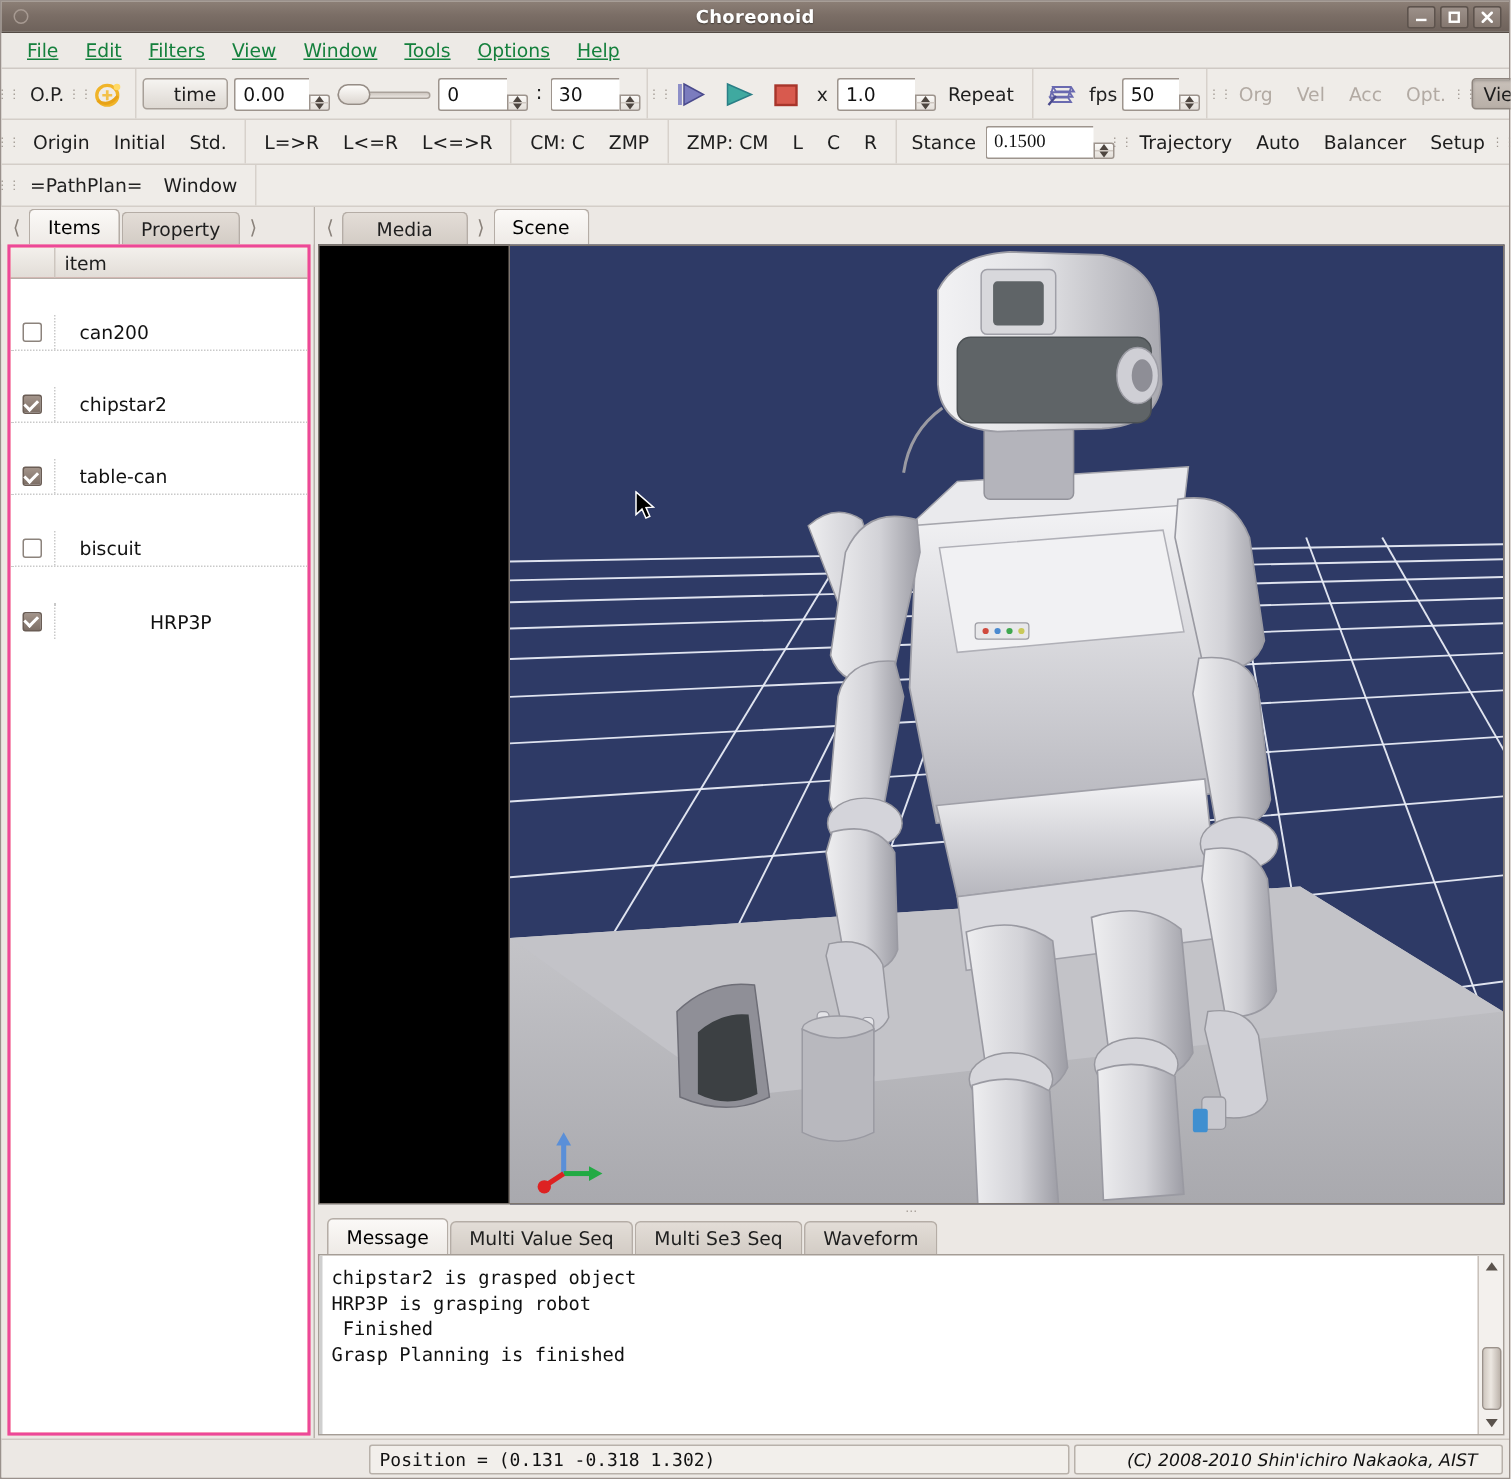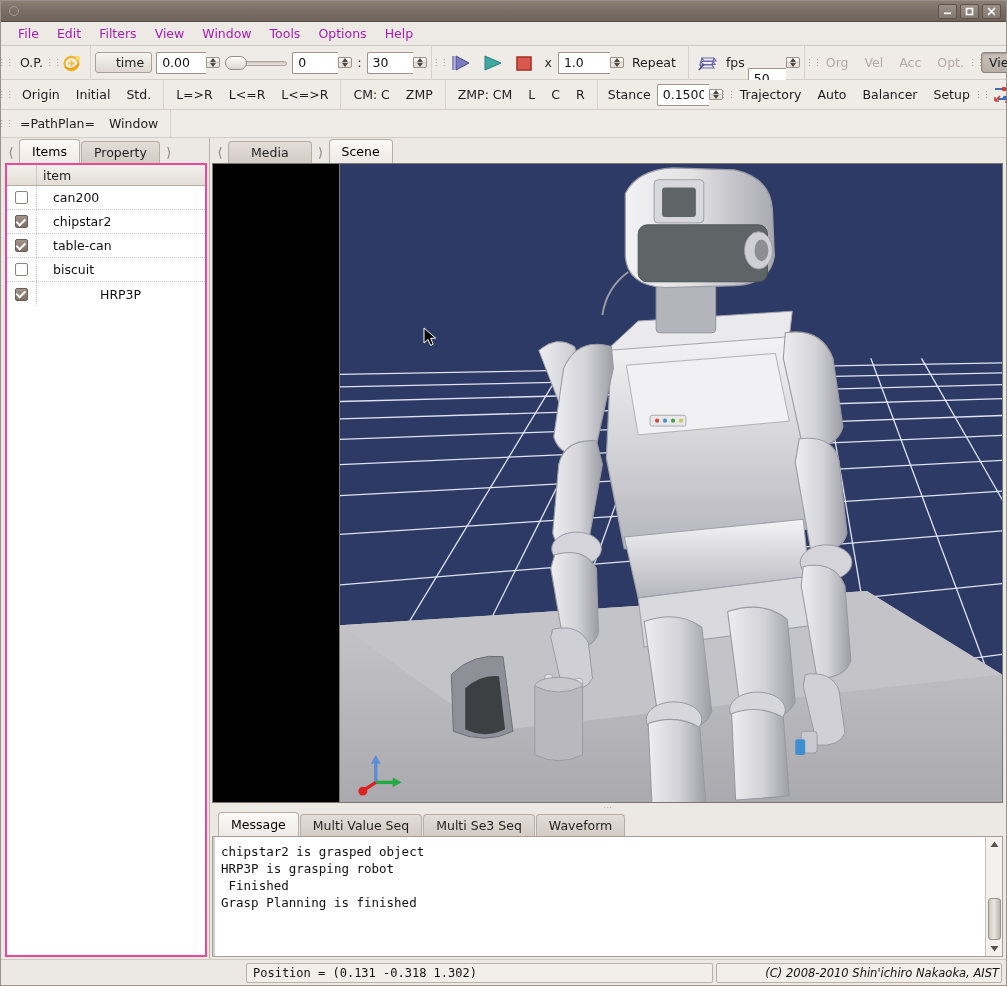--- a/index.html
+++ b/index.html
@@ -53,22 +53,23 @@
 
   
   .menubar {
     height: 24px;
     background: #edeae6;
     border-bottom: 1px solid #cfc9c4;
     display: flex; align-items: center; padding-left: 8px;
     flex: 0 0 auto;
   }
   .menu-item {
-    padding: 3px 9px; font-size: 12.5px; color: #a21caf; cursor: default;
+    padding: 3px 9px; font-size: 12.5px; color: #15803d; cursor: default;
     border-radius: 2px;
+    text-decoration: underline;
   }
 
   
   .toolbar {
     display: flex; align-items: center;
     background: #efece8;
     border-bottom: 1px solid #d4cec8;
     flex: 0 0 auto;
     padding: 0;
   }
@@ -101,21 +102,21 @@
   }
   .tbtn.disabled { color: #b2aaa3; cursor: default; }
   .tbtn.boxed {
     background: linear-gradient(to bottom,#f6f4f1,#ddd8d2);
     border: 1px solid #a79f98;
     border-radius: 3px;
     padding-left: 20px;
   }
 
   
-  .spin { display: inline-flex; align-items: center; height: 22px; }
+  .spin { display: inline-flex; align-items: flex-end; height: 22px; }
   .spin input {
     height: 22px; border: 1px solid #9d948d; border-right: none;
     background: #fff; font-family: "DejaVu Sans", sans-serif; font-size: 12.5px;
     padding: 0 5px; color: #111; text-align: left; outline: none;
     border-radius: 2px 0 0 2px;
   }
   .spin .arrows {
     width: 14px; border: 1px solid #9d948d; border-radius: 0 2px 2px 0;
     background: linear-gradient(to bottom,#fbfaf8,#e3ded8);
     display: flex; flex-direction: column;
@@ -195,20 +196,21 @@
     flex: 0 0 auto;
   }
   .th-check { width: 30px; border-right: 1px solid #cdc6bf; height: 100%; }
   .th-item { padding-left: 6px; }
   .tree-body { flex: 1 1 auto; background: #fff; }
   .trow {
     height: 24px; display: flex; align-items: center;
     border-bottom: 1px dotted #c9c9c9;
     font-size: 12.5px; color: #111;
     cursor: default;
+    margin-top: 24px;
   }
   .trow .cbcell {
     width: 30px; display: flex; align-items: center; justify-content: center;
     border-right: 1px dotted #c9c9c9; height: 100%;
   }
   .cb {
     width: 13px; height: 13px; border: 1px solid #8c837c; border-radius: 2px;
     background: #fff; display: flex; align-items: center; justify-content: center;
     cursor: pointer;
   }
@@ -287,34 +289,35 @@
     height: 20px; flex: 1 1 auto;
     background: #f2efeb; border: 1px solid #b8b1aa; border-radius: 2px;
     display: flex; align-items: center; padding: 0 6px;
     font-family: "DejaVu Sans Mono", "Liberation Mono", monospace;
     font-size: 12px; color: #111;
     margin-right: 3px;
   }
   .sb-credit {
     height: 20px; width: 286px; flex: 0 0 286px;
     background: #f2efeb; border: 1px solid #b8b1aa; border-radius: 2px;
-    display: flex; align-items: center; justify-content: flex-end; padding: 0 2px;
+    display: flex; align-items: center; justify-content: flex-end; padding: 0 16px;
     font-size: 11.5px; font-style: italic; color: #111;
   }
   .cursor-arrow { position: absolute; left: 0; top: 0; pointer-events: none; }
 </style>
 </head>
 <body>
 
 <div id="app">
 
   <div class="titlebar">
     <div class="tb-left">
       <div class="tb-dot"></div>
     </div>
+    <div class="tb-title">Choreonoid</div>
     <div class="tb-btns">
       <div class="tb-btn">
         <svg width="9" height="9" viewBox="0 0 9 9">
             <rect x="1" y="5.5" width="7" height="1.6" fill="#ffffff"></rect>
           </svg>
       </div>
       <div class="tb-btn">
         <svg width="9" height="9" viewBox="0 0 9 9">
             <rect x="1.5" y="1.5" width="6" height="6" fill="none" stroke="#ffffff" stroke-width="1.6"></rect>
           </svg>
@@ -494,21 +497,21 @@
     </div>
     <div class="tgroup">
       <span class="tbtn">ZMP: CM</span>
       <span class="tbtn">L</span>
       <span class="tbtn">C</span>
       <span class="tbtn">R</span>
     </div>
     <div class="tgroup nb">
       <span class="tlabel">Stance</span>
       <span class="spin">
-        <input type="text" style="width: 52px;" value="0.1500">
+        <input type="text" style="width: 72px; font-family: Liberation Serif, serif;" value="0.1500">
         <span class="arrows">
           <span>
               <i class="arrow-up"></i>
             </span>
           <span>
               <i class="arrow-dn"></i>
             </span>
         </span>
       </span>
       <span class="grip">

